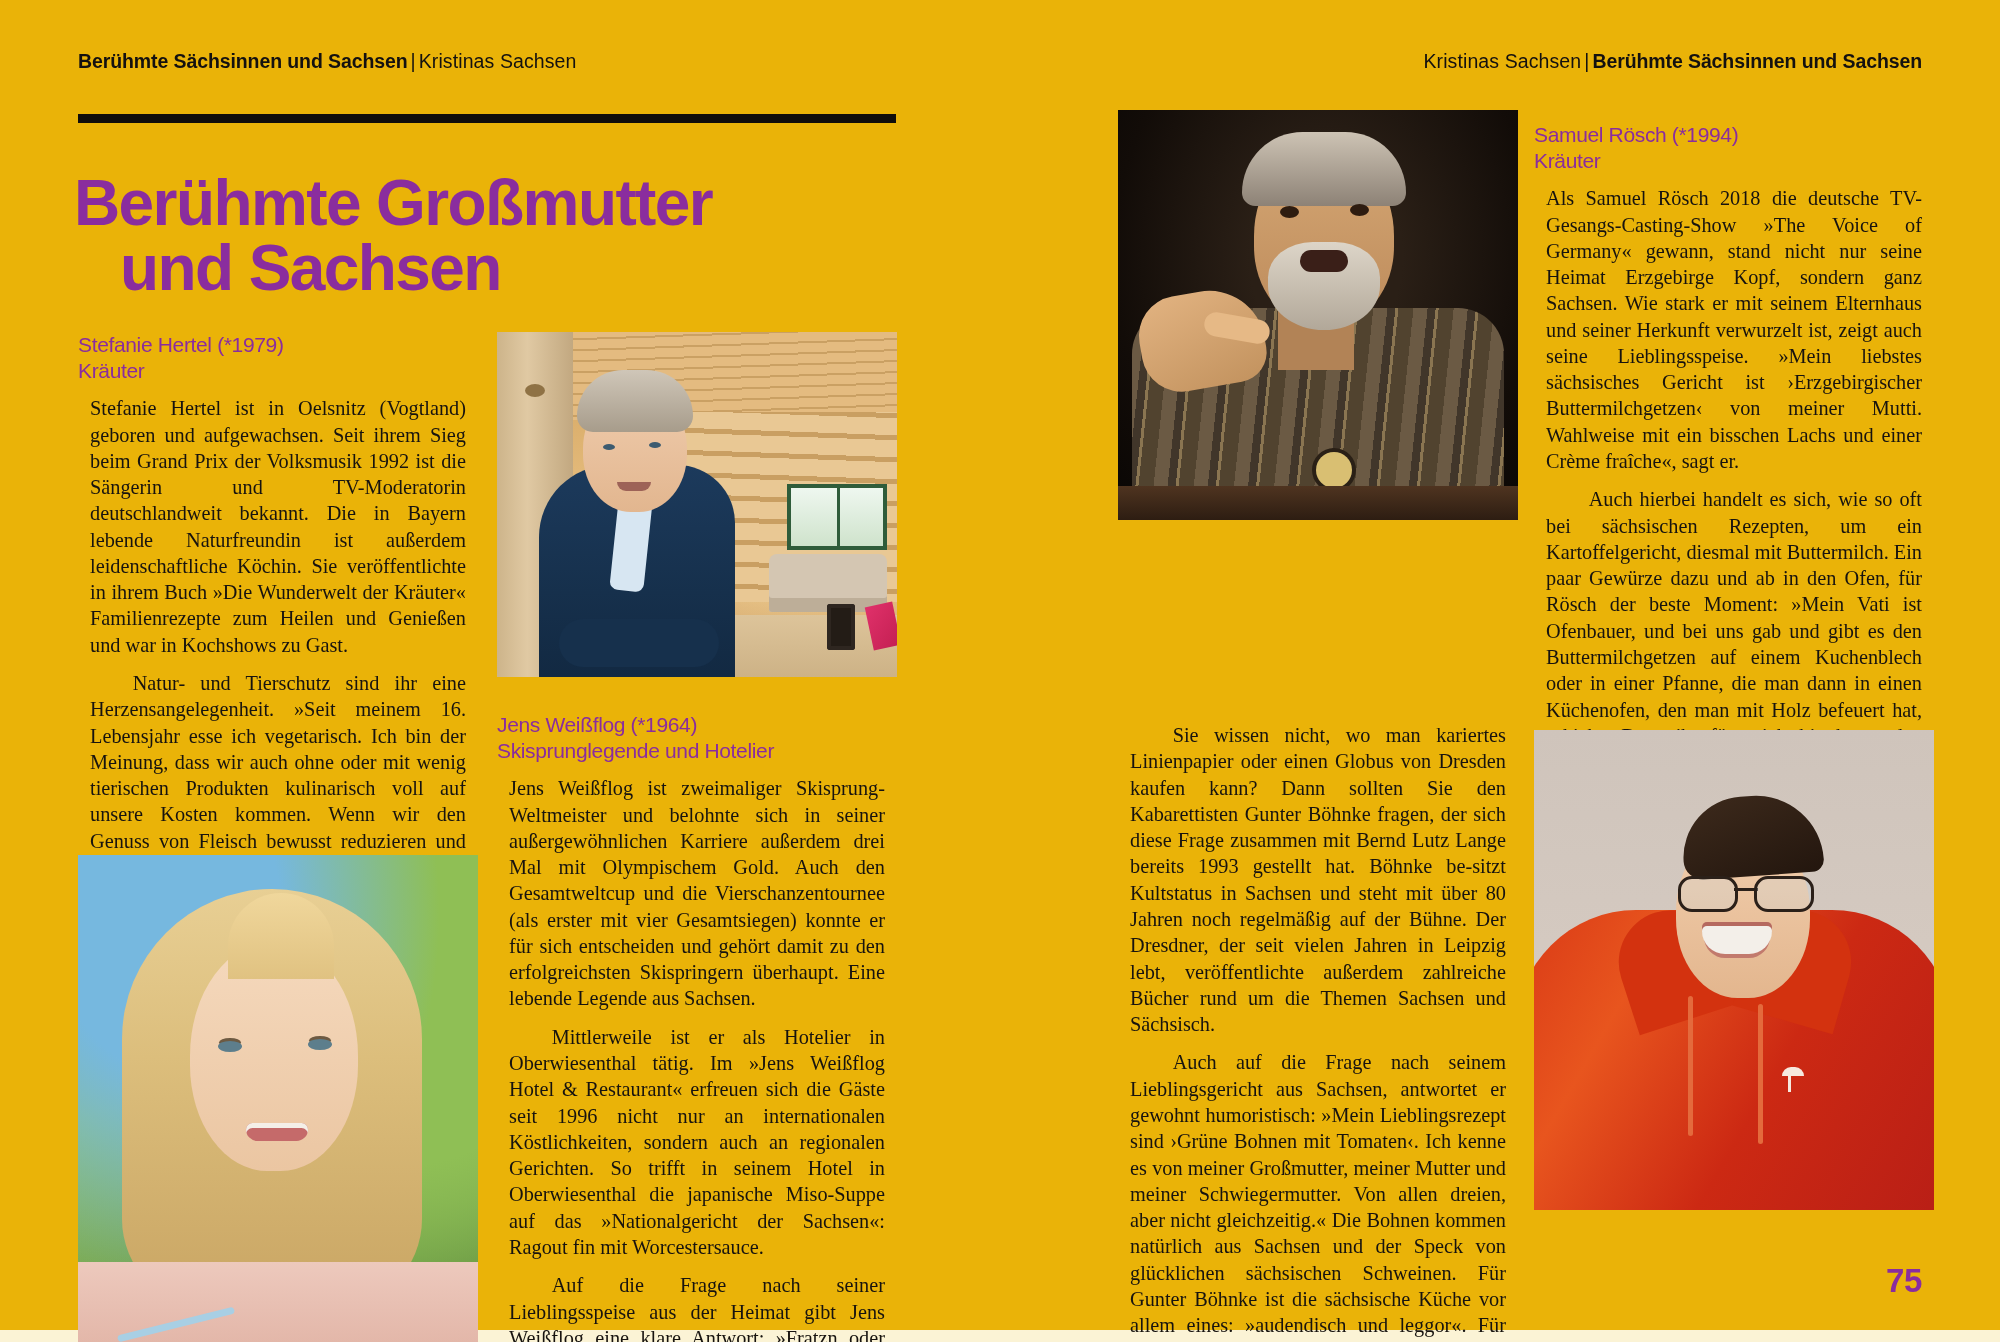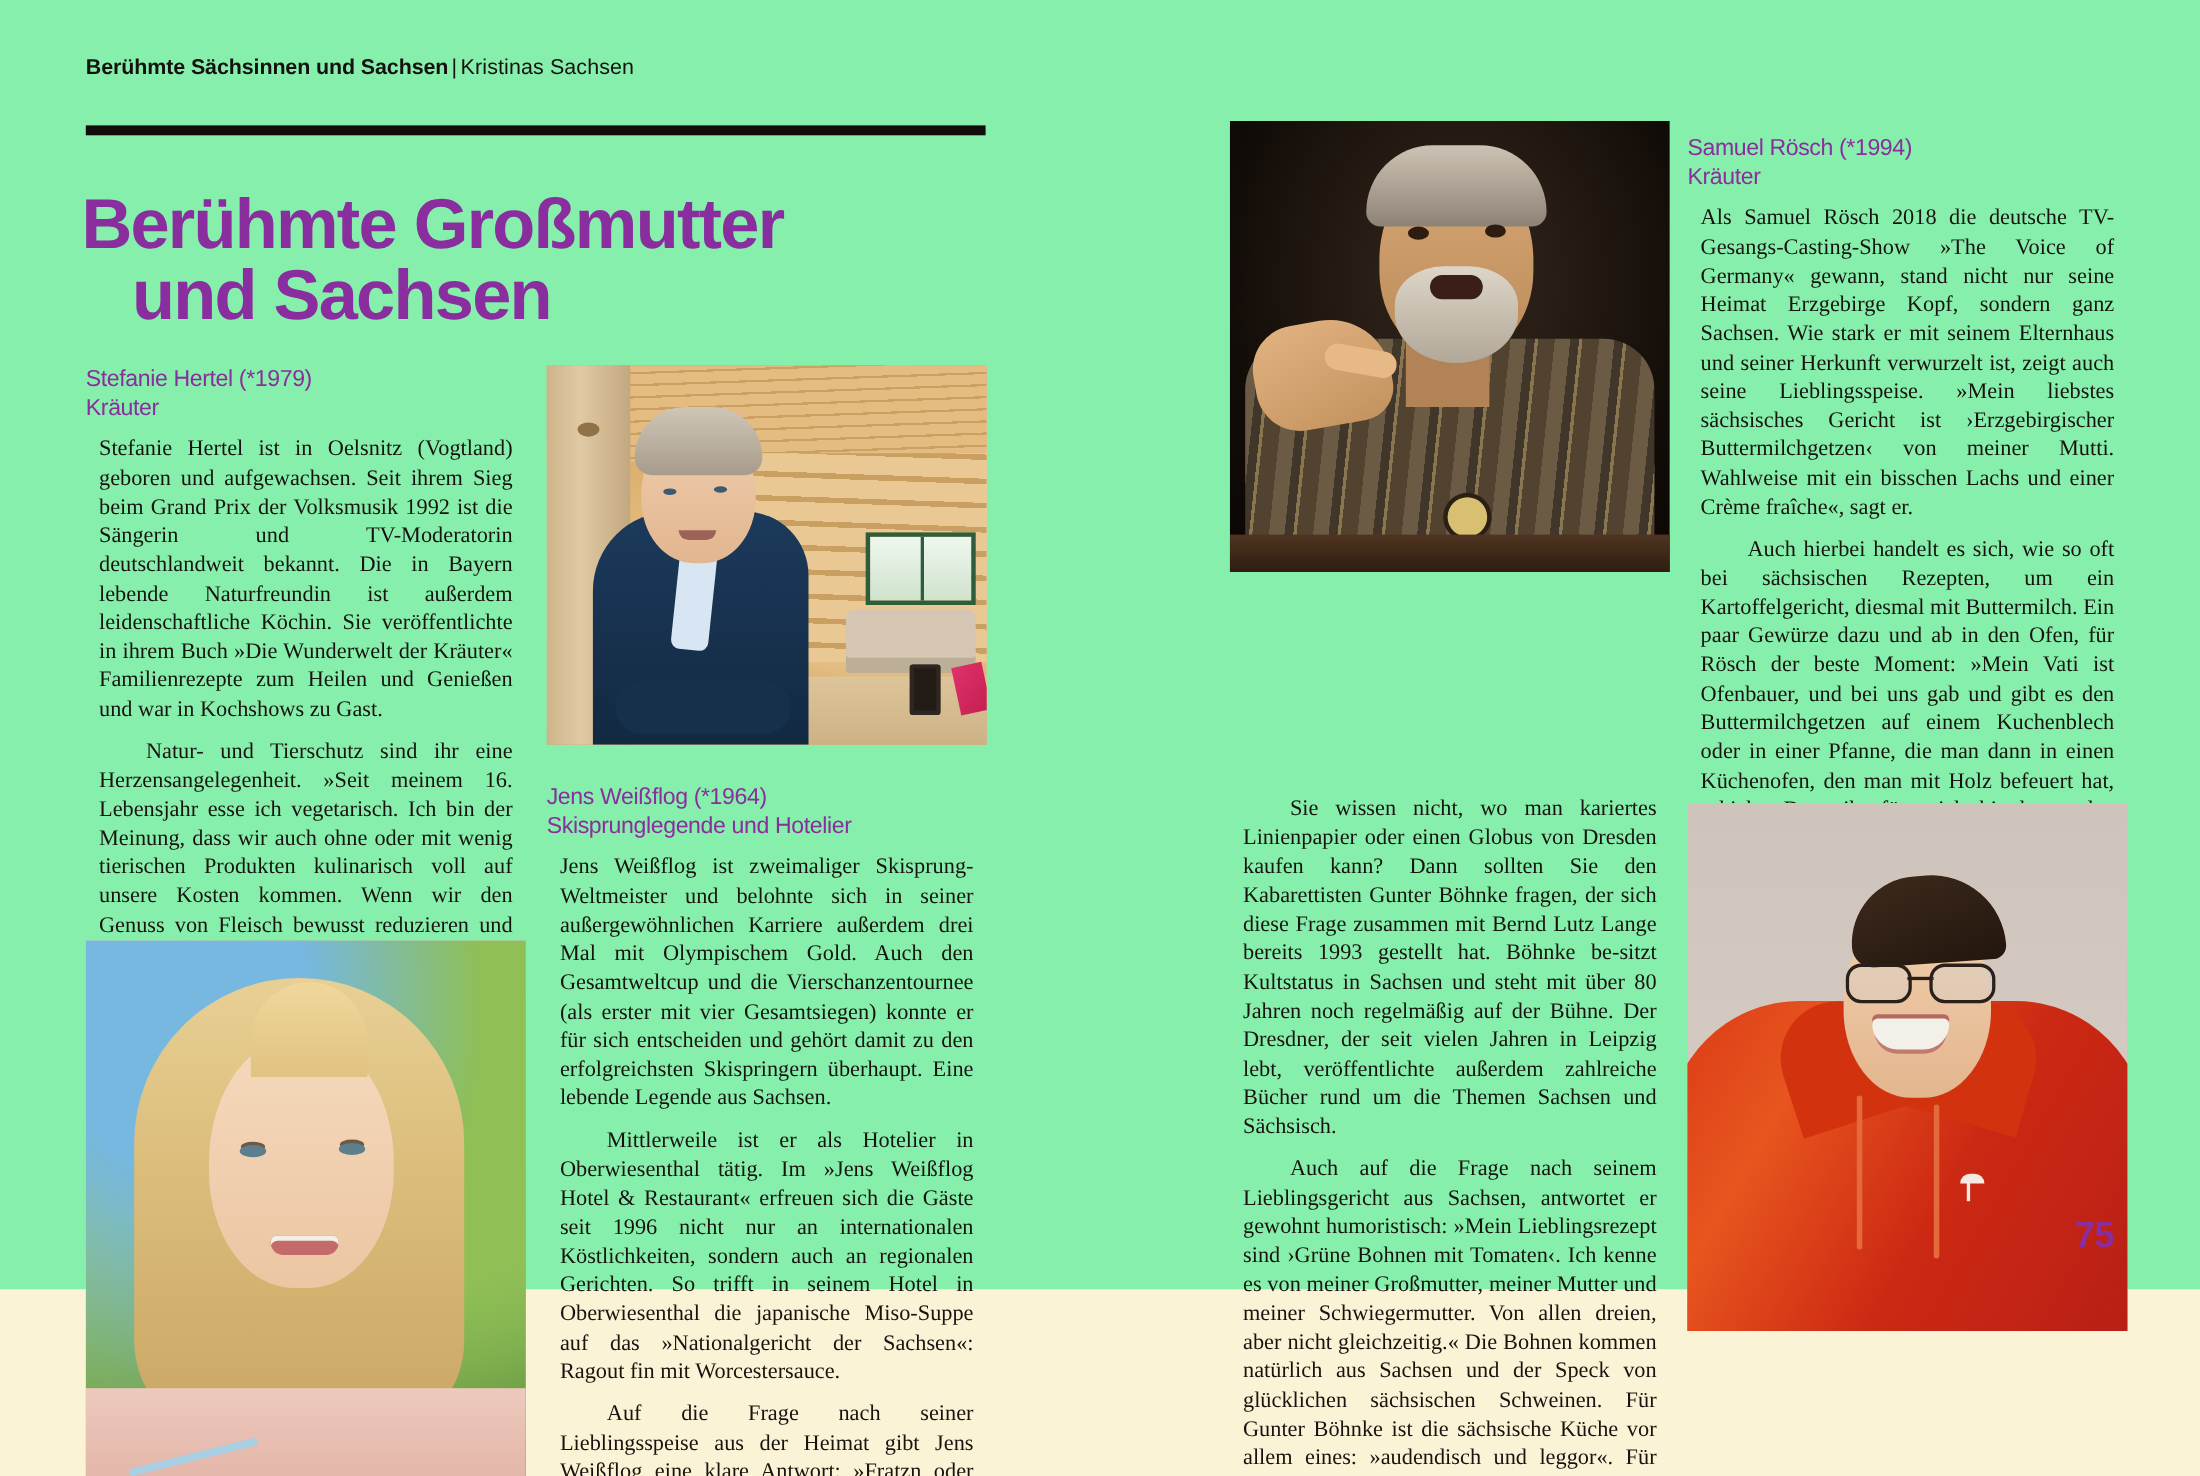--- a/index.html
+++ b/index.html
@@ -12,22 +12,22 @@
     height: 1342px;
     background: #FBF3D5;
     font-family: "Liberation Serif", "DejaVu Serif", serif;
     color: #1b1713;
     overflow: hidden;
   }
 
   .page {
     position: relative;
     width: 2000px;
-    height: 1172px;
-    background: #86efac;
+    height: 1330px;
+    background: #eab308;
   }
 
   
   .runhead {
     position: absolute;
     top: 50px;
     font-family: "Liberation Sans", "DejaVu Sans", sans-serif;
     font-size: 19.5px;
     letter-spacing: 0.1px;
     white-space: nowrap;
@@ -386,20 +386,23 @@
 </style>
 </head>
 <body>
 
 <div class="page">
 
   <div class="runhead runhead-left">
     <span class="rh-bold">Berühmte Sächsinnen und Sachsen</span><span class="rh-sep">|</span><span class="rh-reg">Kristinas Sachsen</span>
   </div>
 
+  <div class="runhead runhead-right">
+    <span class="rh-reg">Kristinas Sachsen</span><span class="rh-sep">|</span><span class="rh-bold">Berühmte Sächsinnen und Sachsen</span>
+  </div>
 
   <div class="title-rule"></div>
   <h1 class="page-title">
     <span class="tl1">Berühmte Großmutter</span>
     <span class="tl2">und Sachsen</span>
   </h1>
 
   <div class="col col-1">
     <h2 class="entry-head">
       <span>Stefanie Hertel (*1979)</span>

